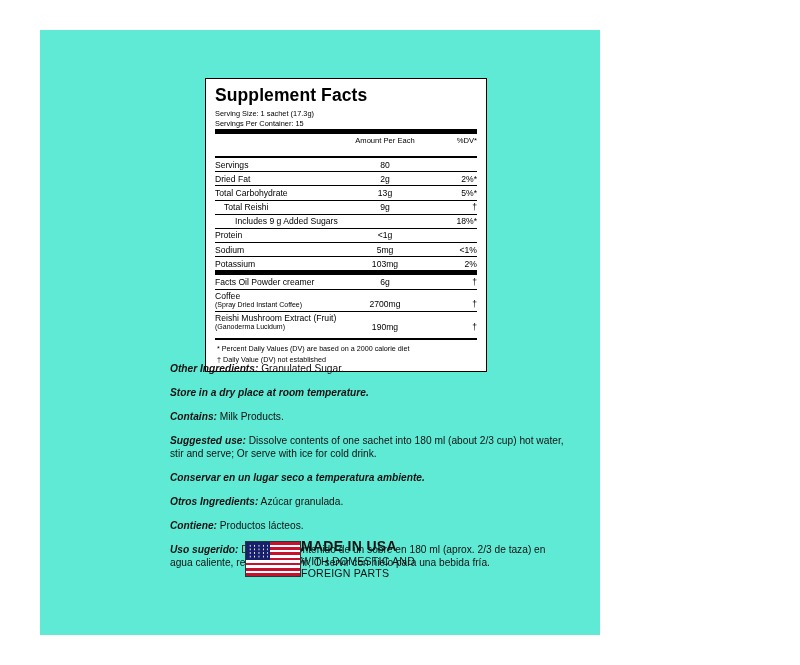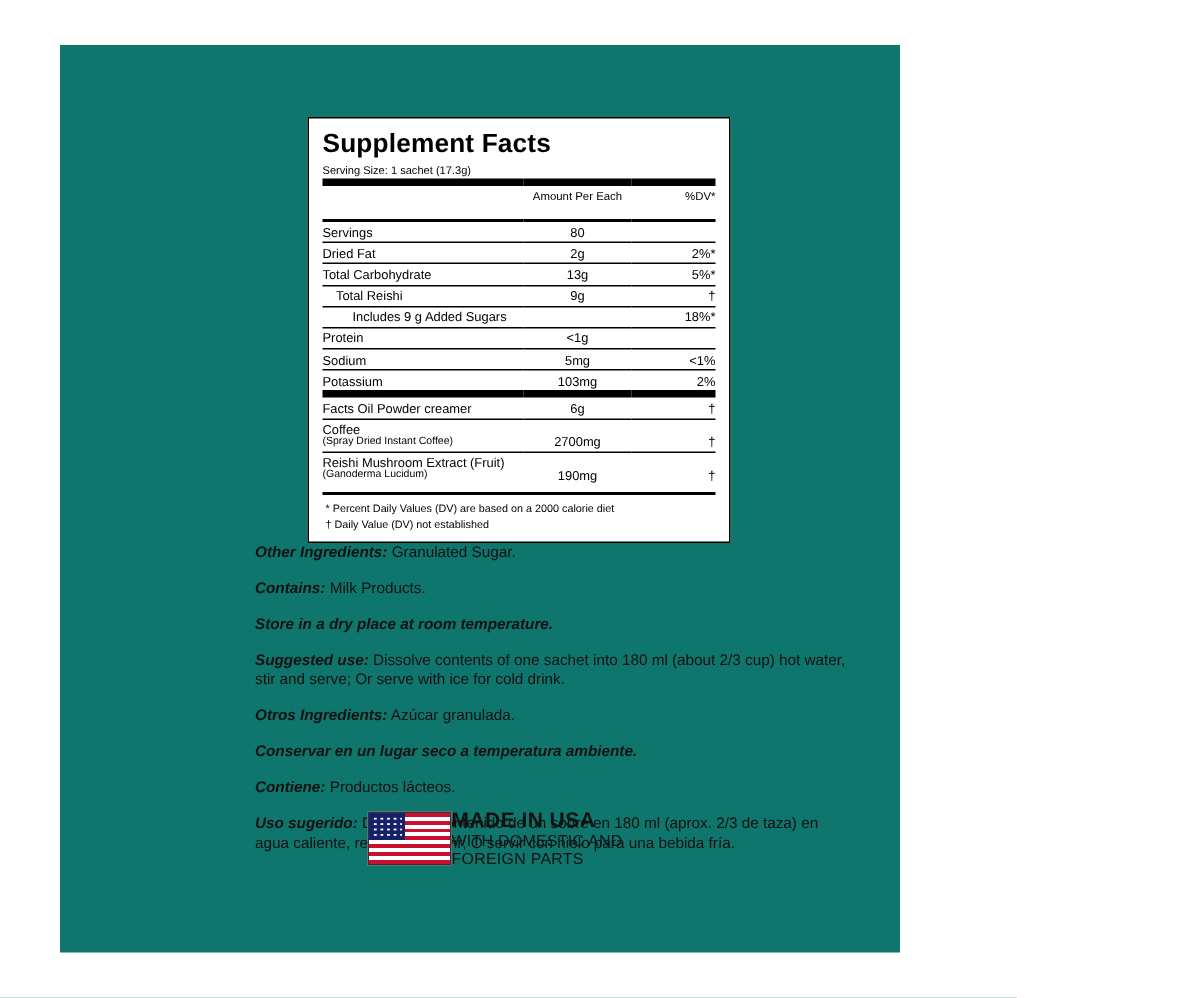--- a/index.html
+++ b/index.html
@@ -159,26 +159,27 @@
     letter-spacing: 0.3px;
   }
   .usa-line2 {
     font-size: 10.6px;
     letter-spacing: 0.2px;
   }
 </style>
 </head>
 <body>
 
-<div id="label-panel" style="background: #0f766e;">
+<div id="label-panel" style="background: #5eead4;">
   <div id="panel-inner">
 
     <div id="sf-box">
       <div class="sf-title">Supplement Facts</div>
       <div class="sf-serving">Serving Size: 1 sachet (17.3g)</div>
+      <div class="sf-serving">Servings Per Container: 15</div>
 
       <table class="sf-table">
         <tbody>
           <tr class="hdr heavy-top">
             <td class="c-name"></td>
             <td class="c-amt">Amount Per Each</td>
             <td class="c-dv">%DV*</td>
           </tr>
 
           <tr class="med-top">
@@ -261,37 +262,37 @@
       <div class="sf-foot" style="padding-top:0;">† Daily Value (DV) not established</div>
     </div>
 
     <div id="text-block">
 
       <div class="para">
         <span class="lead">Other Ingredients:</span><span class="body-txt"> Granulated Sugar.</span>
       </div>
 
       <div class="para">
+        <span class="lead">Store in a dry place at room temperature.</span><span class="body-txt"></span>
+      </div>
+
+      <div class="para">
         <span class="lead">Contains:</span><span class="body-txt"> Milk Products.</span>
       </div>
 
       <div class="para">
-        <span class="lead">Store in a dry place at room temperature.</span><span class="body-txt"></span>
-      </div>
-
-      <div class="para">
         <span class="lead">Suggested use:</span><span class="body-txt"> Dissolve contents of one sachet into 180 ml (about 2/3 cup) hot water, stir and serve; Or serve with ice for cold drink.</span>
       </div>
 
       <div class="para">
+        <span class="lead">Conservar en un lugar seco a temperatura ambiente.</span><span class="body-txt"></span>
+      </div>
+
+      <div class="para">
         <span class="lead">Otros Ingredients:</span><span class="body-txt"> Azúcar granulada.</span>
-      </div>
-
-      <div class="para">
-        <span class="lead">Conservar en un lugar seco a temperatura ambiente.</span><span class="body-txt"></span>
       </div>
 
       <div class="para">
         <span class="lead">Contiene:</span><span class="body-txt"> Productos lácteos.</span>
       </div>
 
       <div class="para">
         <span class="lead">Uso sugerido:</span><span class="body-txt"> Disolver el contenido de un sobre en 180 ml (aprox. 2/3 de taza) en agua caliente, revolver y servir; O servir con hielo para una bebida fría.</span>
       </div>
 

